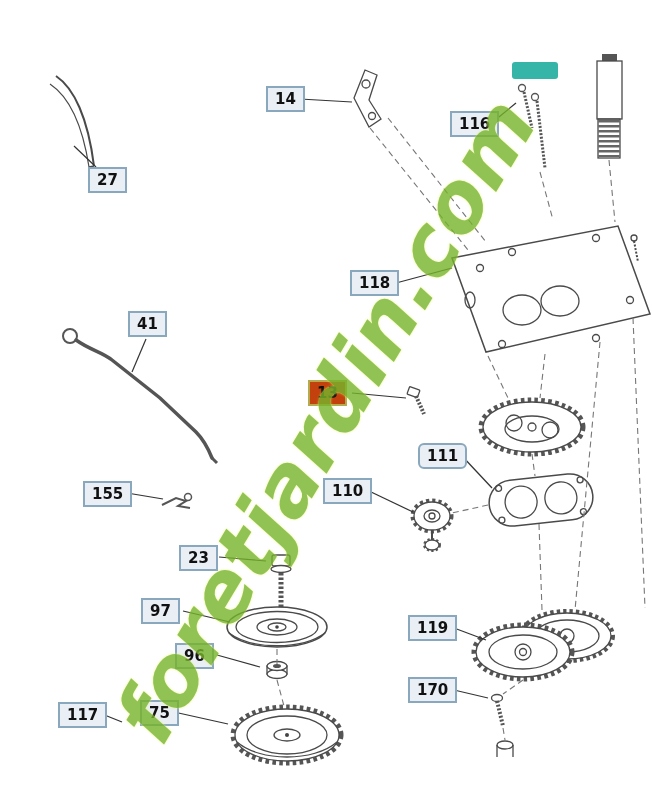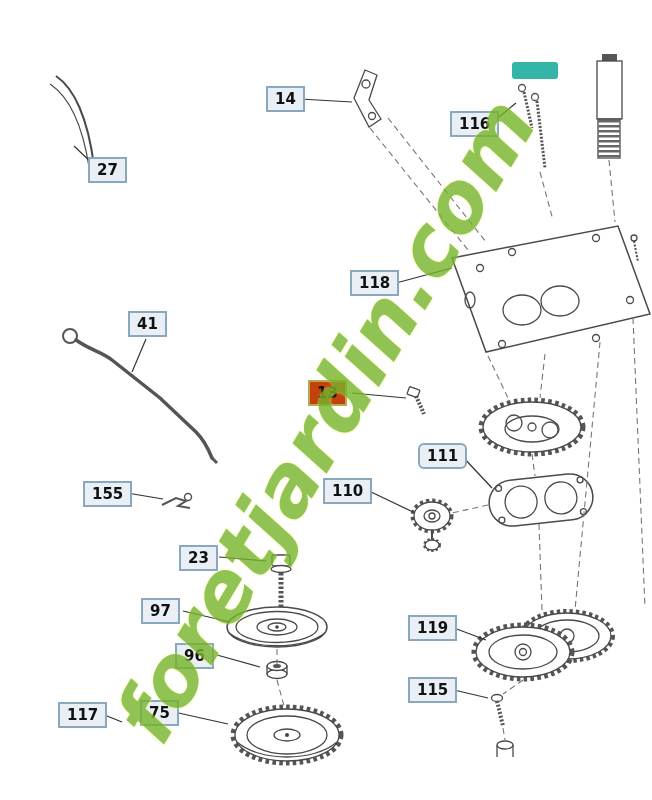--- a/index.html
+++ b/index.html
@@ -204,31 +204,31 @@
       <line x1="183" y1="611" x2="230" y2="622"></line>
       <line x1="217" y1="655" x2="260" y2="667"></line>
       <line x1="454" y1="628" x2="486" y2="640"></line>
       <line x1="454" y1="690" x2="488" y2="698"></line>
       <line x1="174" y1="712" x2="228" y2="724"></line>
       <line x1="102" y1="714" x2="122" y2="722"></line>
     </svg>
 
   <div id="labels">
       <div class="part-label" style="left: 266px; top: 86px;">14</div>
-      <div class="part-label" style="left: 88px; top: 157px;">27</div>
+      <div class="part-label" style="left: 88px; top: 167px;">27</div>
       <div class="part-label" style="left: 450px; top: 111px;">116</div>
       <div class="part-label" style="left: 350px; top: 270px;">118</div>
       <div class="part-label" style="left: 128px; top: 311px;">41</div>
       <div class="part-label highlight" style="left: 308px; top: 380px;">13</div>
       <div class="part-label" style="left: 418px; top: 443px; border-radius: 6px;">111</div>
       <div class="part-label" style="left: 323px; top: 478px;">110</div>
       <div class="part-label" style="left: 83px; top: 481px;">155</div>
       <div class="part-label" style="left: 179px; top: 545px;">23</div>
       <div class="part-label" style="left: 141px; top: 598px;">97</div>
       <div class="part-label" style="left: 175px; top: 643px; text-align: right;">96</div>
       <div class="part-label" style="left: 408px; top: 615px;">119</div>
-      <div class="part-label" style="left: 408px; top: 677px;">115</div>
+      <div class="part-label" style="left: 408px; top: 677px;">170</div>
       <div class="part-label" style="left: 140px; top: 700px;">75</div>
       <div class="part-label" style="left: 58px; top: 702px;">117</div>
     </div>
 
   <div class="watermark" style="color: rgb(118, 180, 42);">foretjardin.com</div>
 </div>
 
 </body></html>

